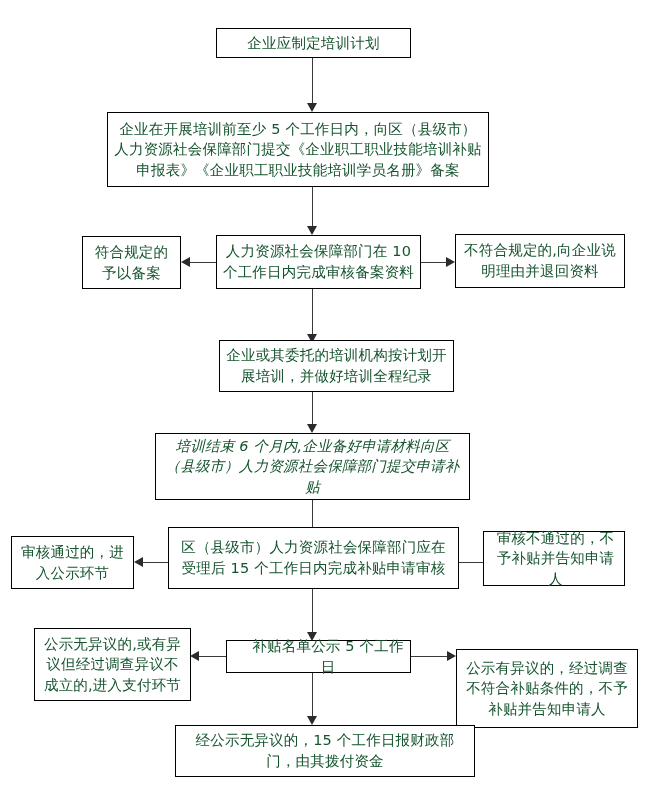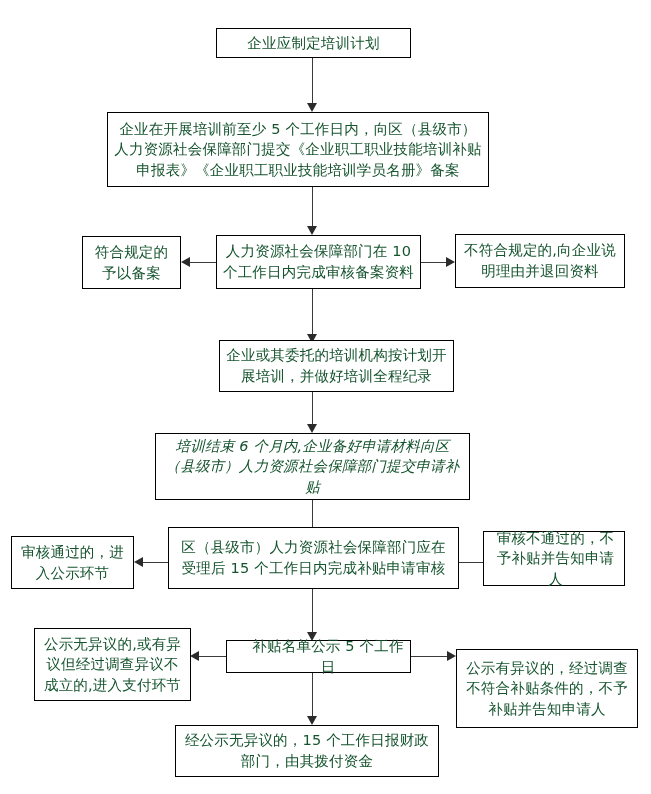--- a/index.html
+++ b/index.html
@@ -159,17 +159,17 @@
   </div>
 
   <div class="node" style="left:226px; top:640px; width:185px; height:33px;padding-left:24px;">
     <span>补贴名单公示 5 个工作日</span>
   </div>
 
   <div class="node" style="left:456px; top:617px; width:182px; height:79px;margin-top:32px;">
     <span>公示有异议的，经过调查不符合补贴条件的，不予补贴并告知申请人</span>
   </div>
 
-  <div class="node" style="left:175px; top:725px; width:264px; height:52px;justify-content:flex-end;">
+  <div class="node" style="left:175px; top:725px; width:300px; height:52px;justify-content:flex-end;">
     <span>经公示无异议的，15 个工作日报财政部门，由其拨付资金</span>
   </div>
 
 </div>
 
 </body></html>

